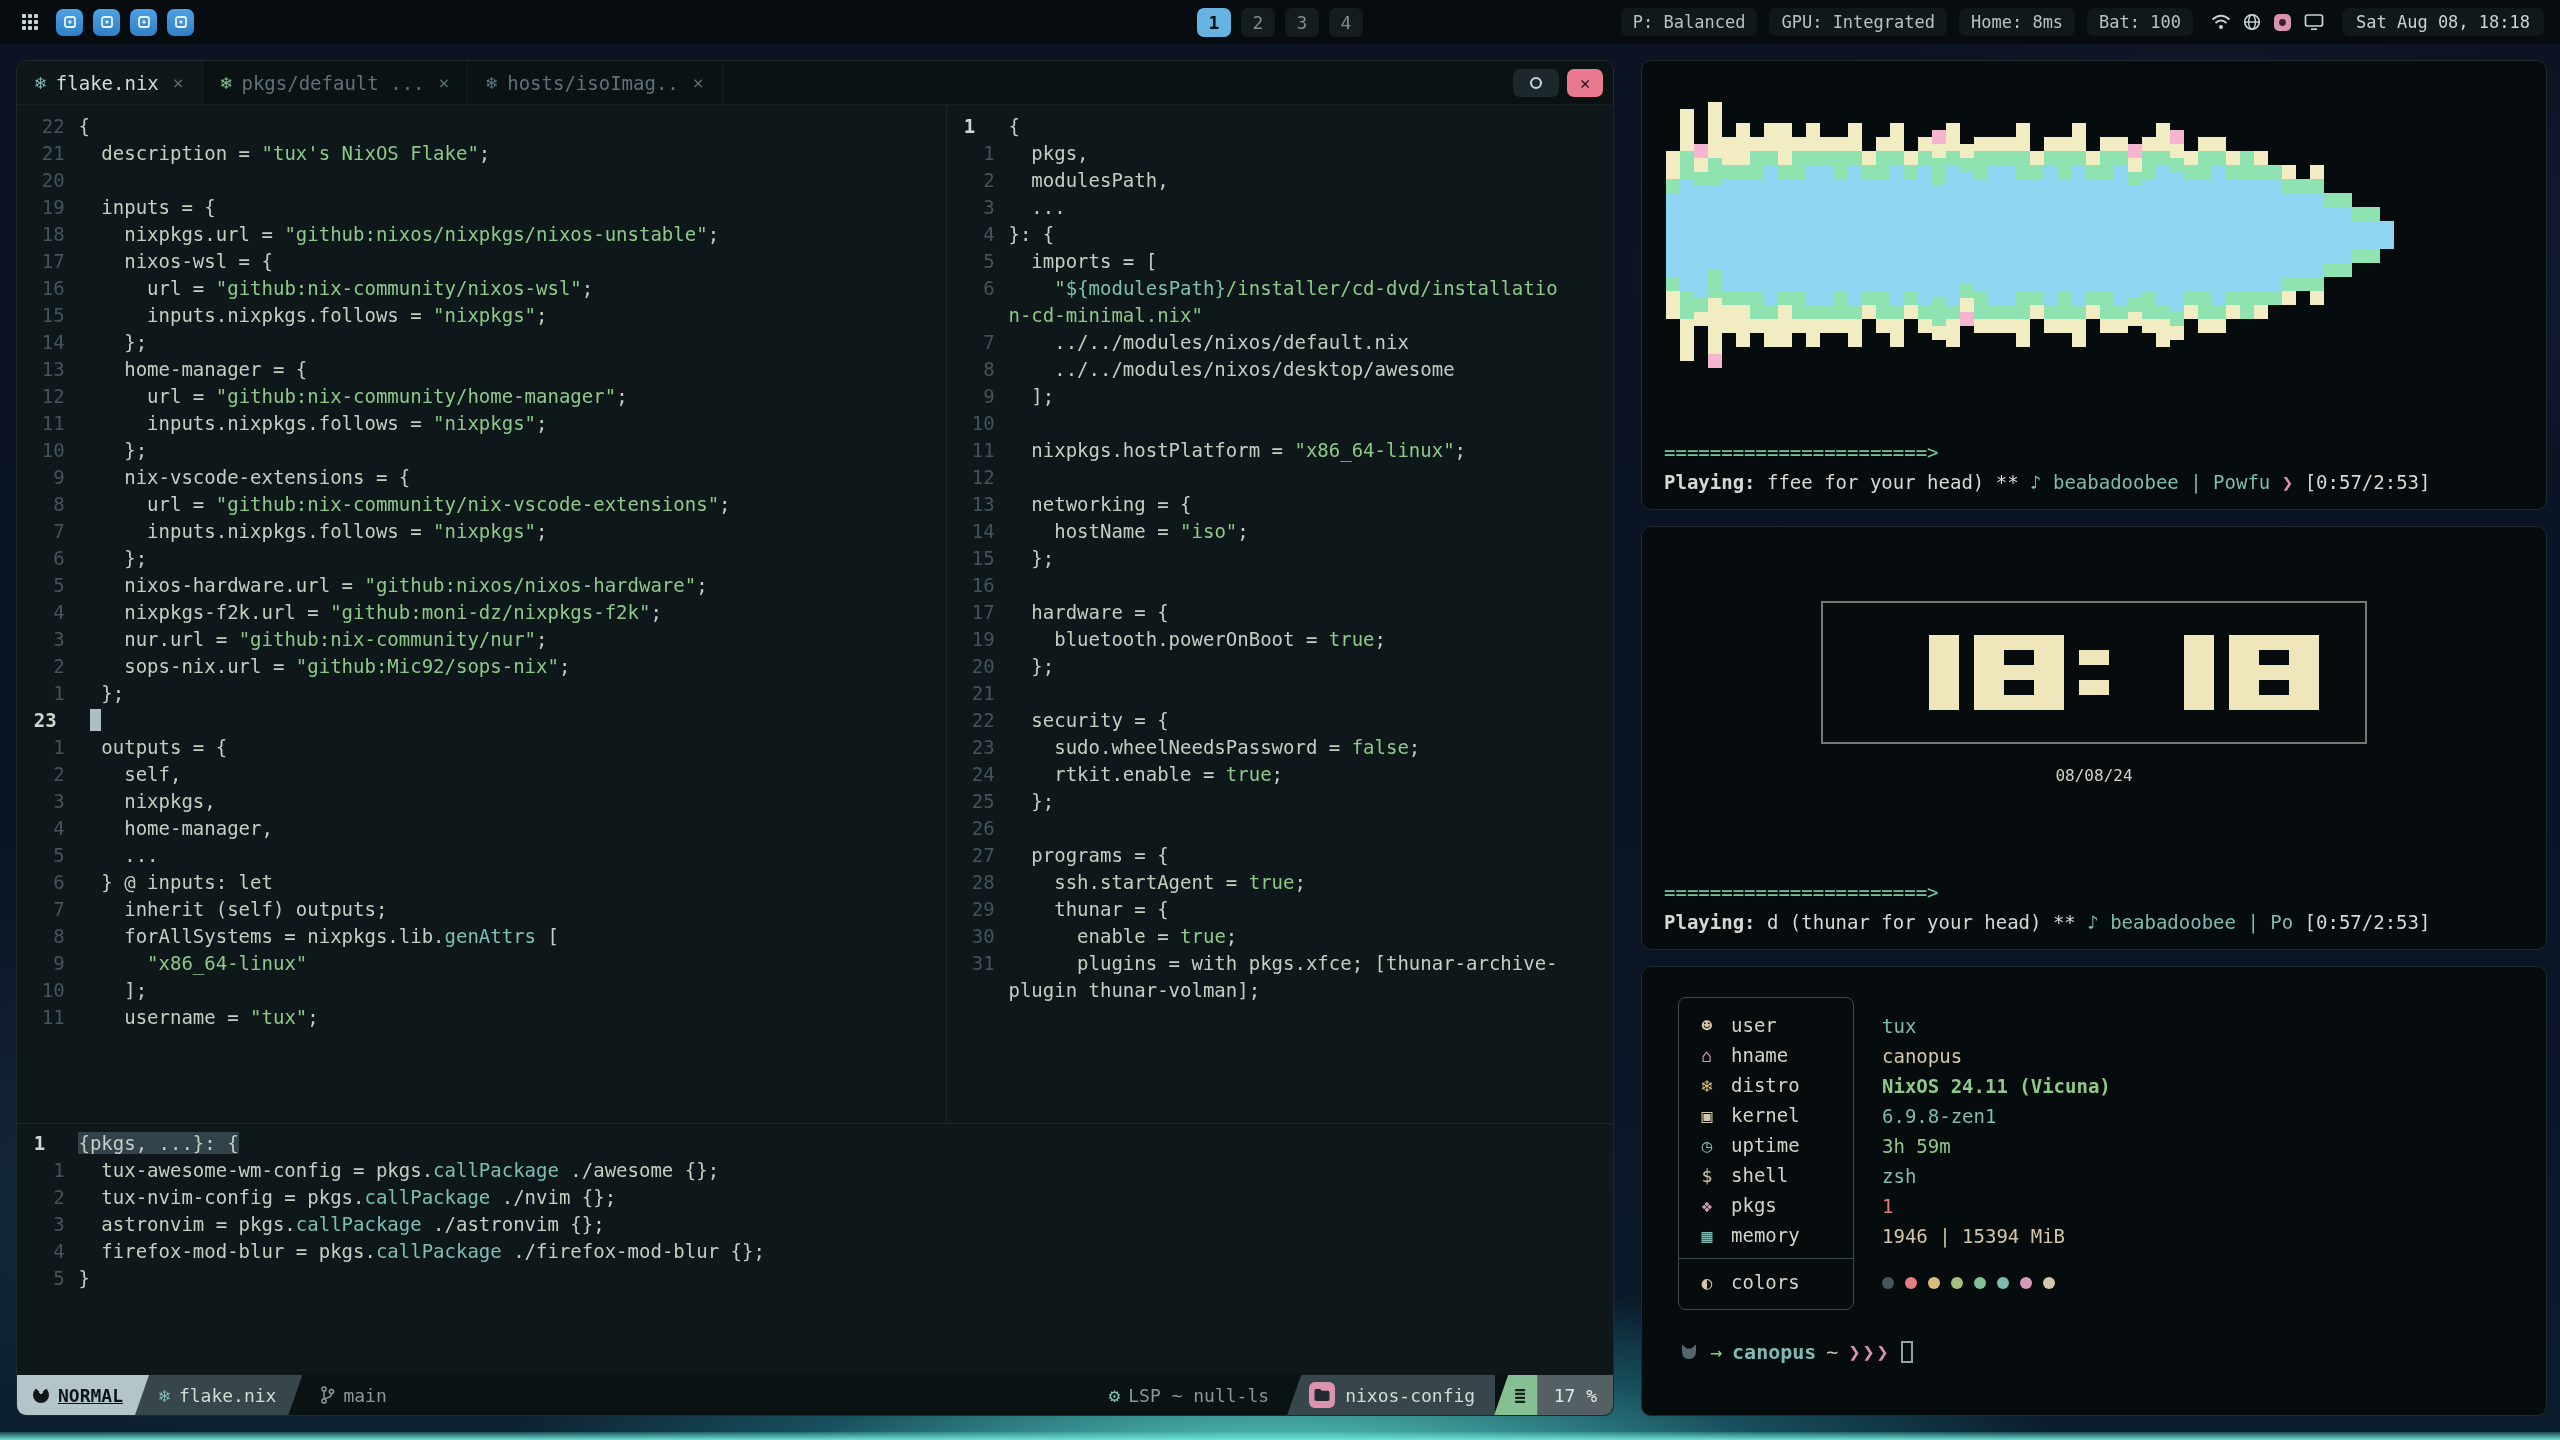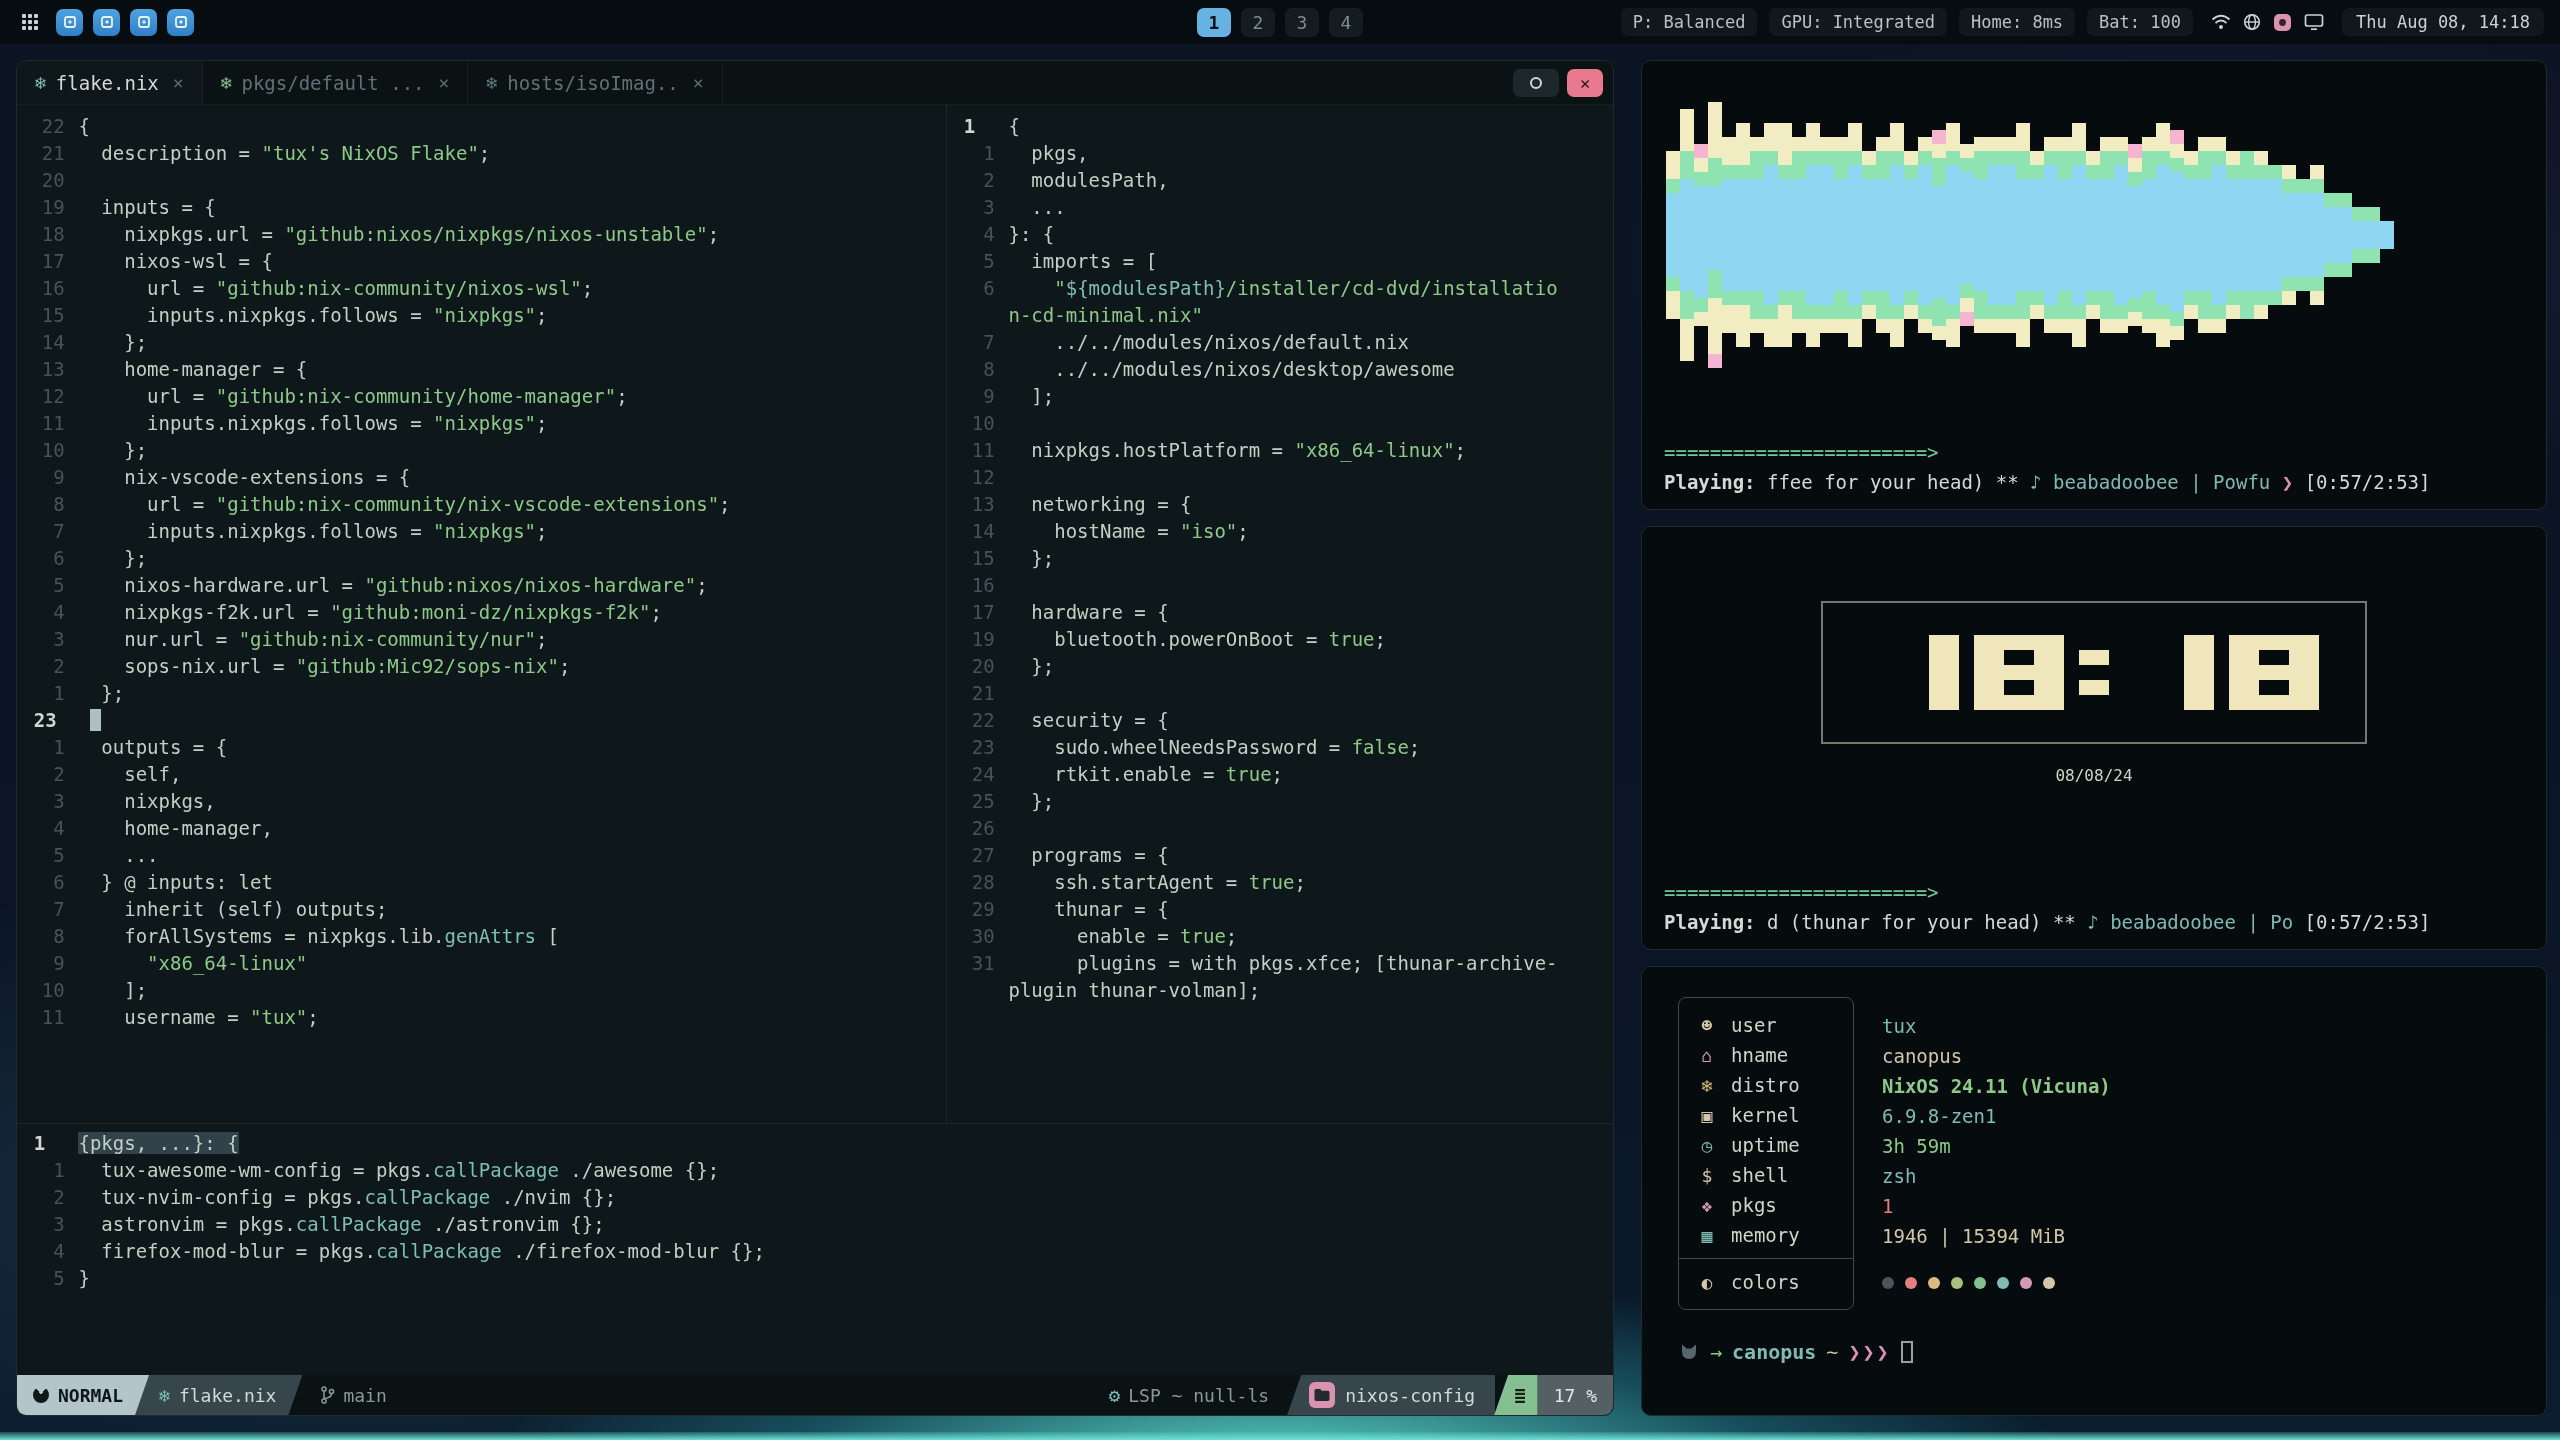--- a/index.html
+++ b/index.html
@@ -65,21 +65,21 @@
   .tk-s { color:#8ec98a; }
   .tk-interp { color:#7ebfb2; }
   .tk-b { color:#8ec98a; }
   .tk-f { color:#7ebfb2; }
   .selhl { background:#31424a; }
   .cursor-block { display:inline-block; width:11px; height:22px; background:#aebfc4; vertical-align:-4px; }
 
   
   .statusline { height:40px; background:#0a1214; display:flex; align-items:stretch; font-size:18px; color:#8a9a98; }
   .sl-mode { background:#b3c5c9; color:#0d1518; font-weight:bold; display:flex; align-items:center; gap:9px;
-    padding:0 26px 0 16px; clip-path:polygon(0 0,100% 0,calc(100% - 14px) 100%,0 100%); z-index:2;}
+    padding:0 26px 0 16px; clip-path:polygon(0 0,100% 0,calc(100% - 14px) 100%,0 100%); z-index:2;text-decoration:underline;}
   .pac { width:16px; height:16px; border-radius:50%;
     background:conic-gradient(from -35deg at 50% 50%, rgba(0,0,0,0) 0deg 70deg, #10181a 70deg 360deg); }
   .sl-file { background:#37464a; color:#d3dbd6; display:flex; align-items:center; gap:9px;
     margin-left:-14px; padding:0 26px 0 24px; clip-path:polygon(0 0,100% 0,calc(100% - 14px) 100%,0 100%); z-index:1;}
   .sl-file .snowflake { color:#7fbbb3; }
   .sl-branch { display:flex; align-items:center; gap:8px; padding:0 18px; }
   .sl-fill { flex:1; }
   .sl-lsp { display:flex; align-items:center; gap:8px; padding:0 18px; color:#8a9a98;}
   .sl-lsp .gear { color:#7fbbb3; font-size:19px; }
   .sl-proj { background:#37464a; color:#d3dbd6; display:flex; align-items:center; gap:10px;
@@ -208,21 +208,21 @@
           <circle cx="9.5" cy="9.5" r="3.4" fill="#3a1f2c"></circle>
         </svg>
       </span>
       <span>
         <svg width="20" height="18" viewBox="0 0 20 18">
           <rect x="1.5" y="2" width="17" height="11" rx="2" fill="none" stroke="#c9d3d5" stroke-width="1.7"></rect>
           <path d="M7 16.2 H13" stroke="#c9d3d5" stroke-width="1.7"></path>
         </svg>
       </span>
     </span>
-    <span class="tb-clock">Thu Aug 08, 14:18</span>
+    <span class="tb-clock">Sat Aug 08, 18:18</span>
   </div>
 </div>
 
 <div class="win" id="editor-win">
   <div class="tabbar">
     <span id="tabs-holder" style="display:flex;align-items:stretch;">
         <span class="tab active">
           <span class="snowflake" style="color: rgb(127, 187, 179);">❄</span>
           <span>flake.nix</span>
           <span class="tab-close">×</span>

